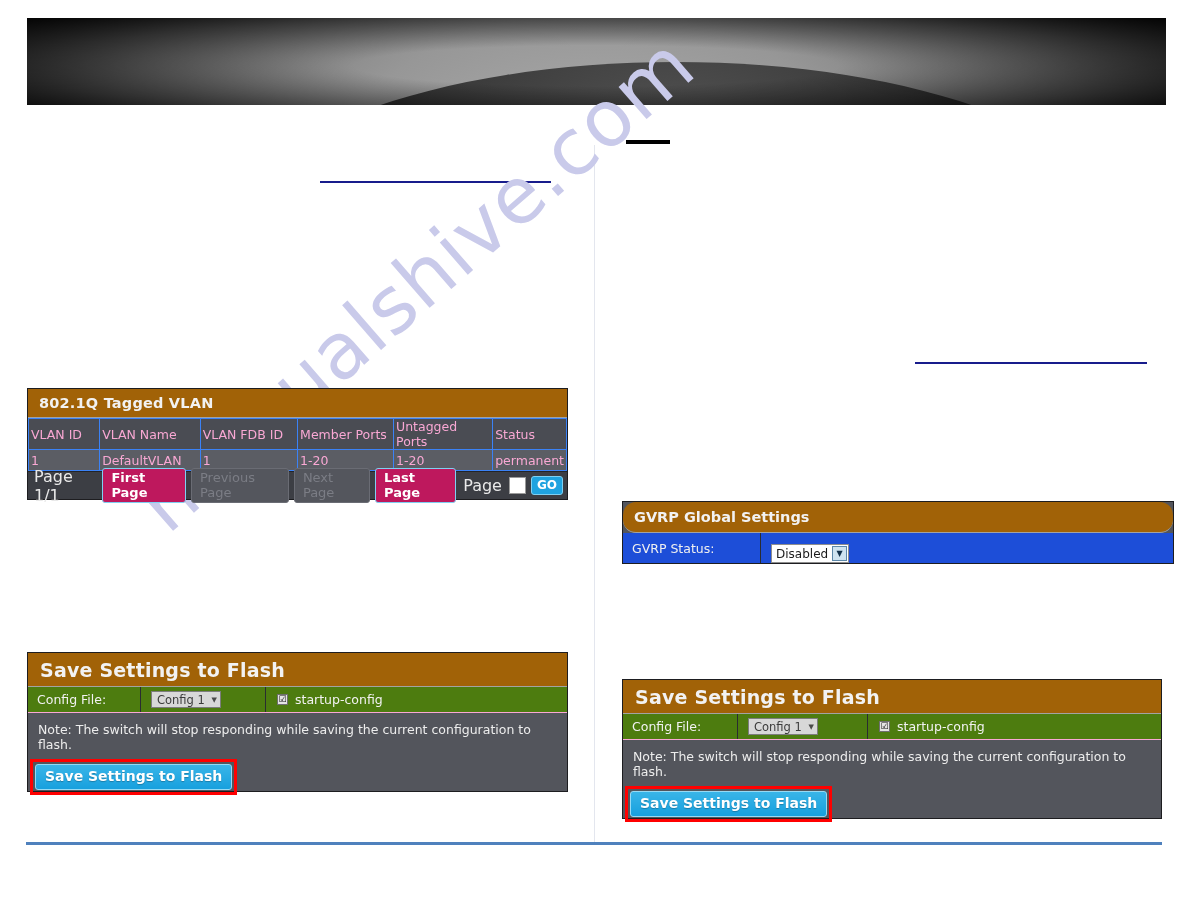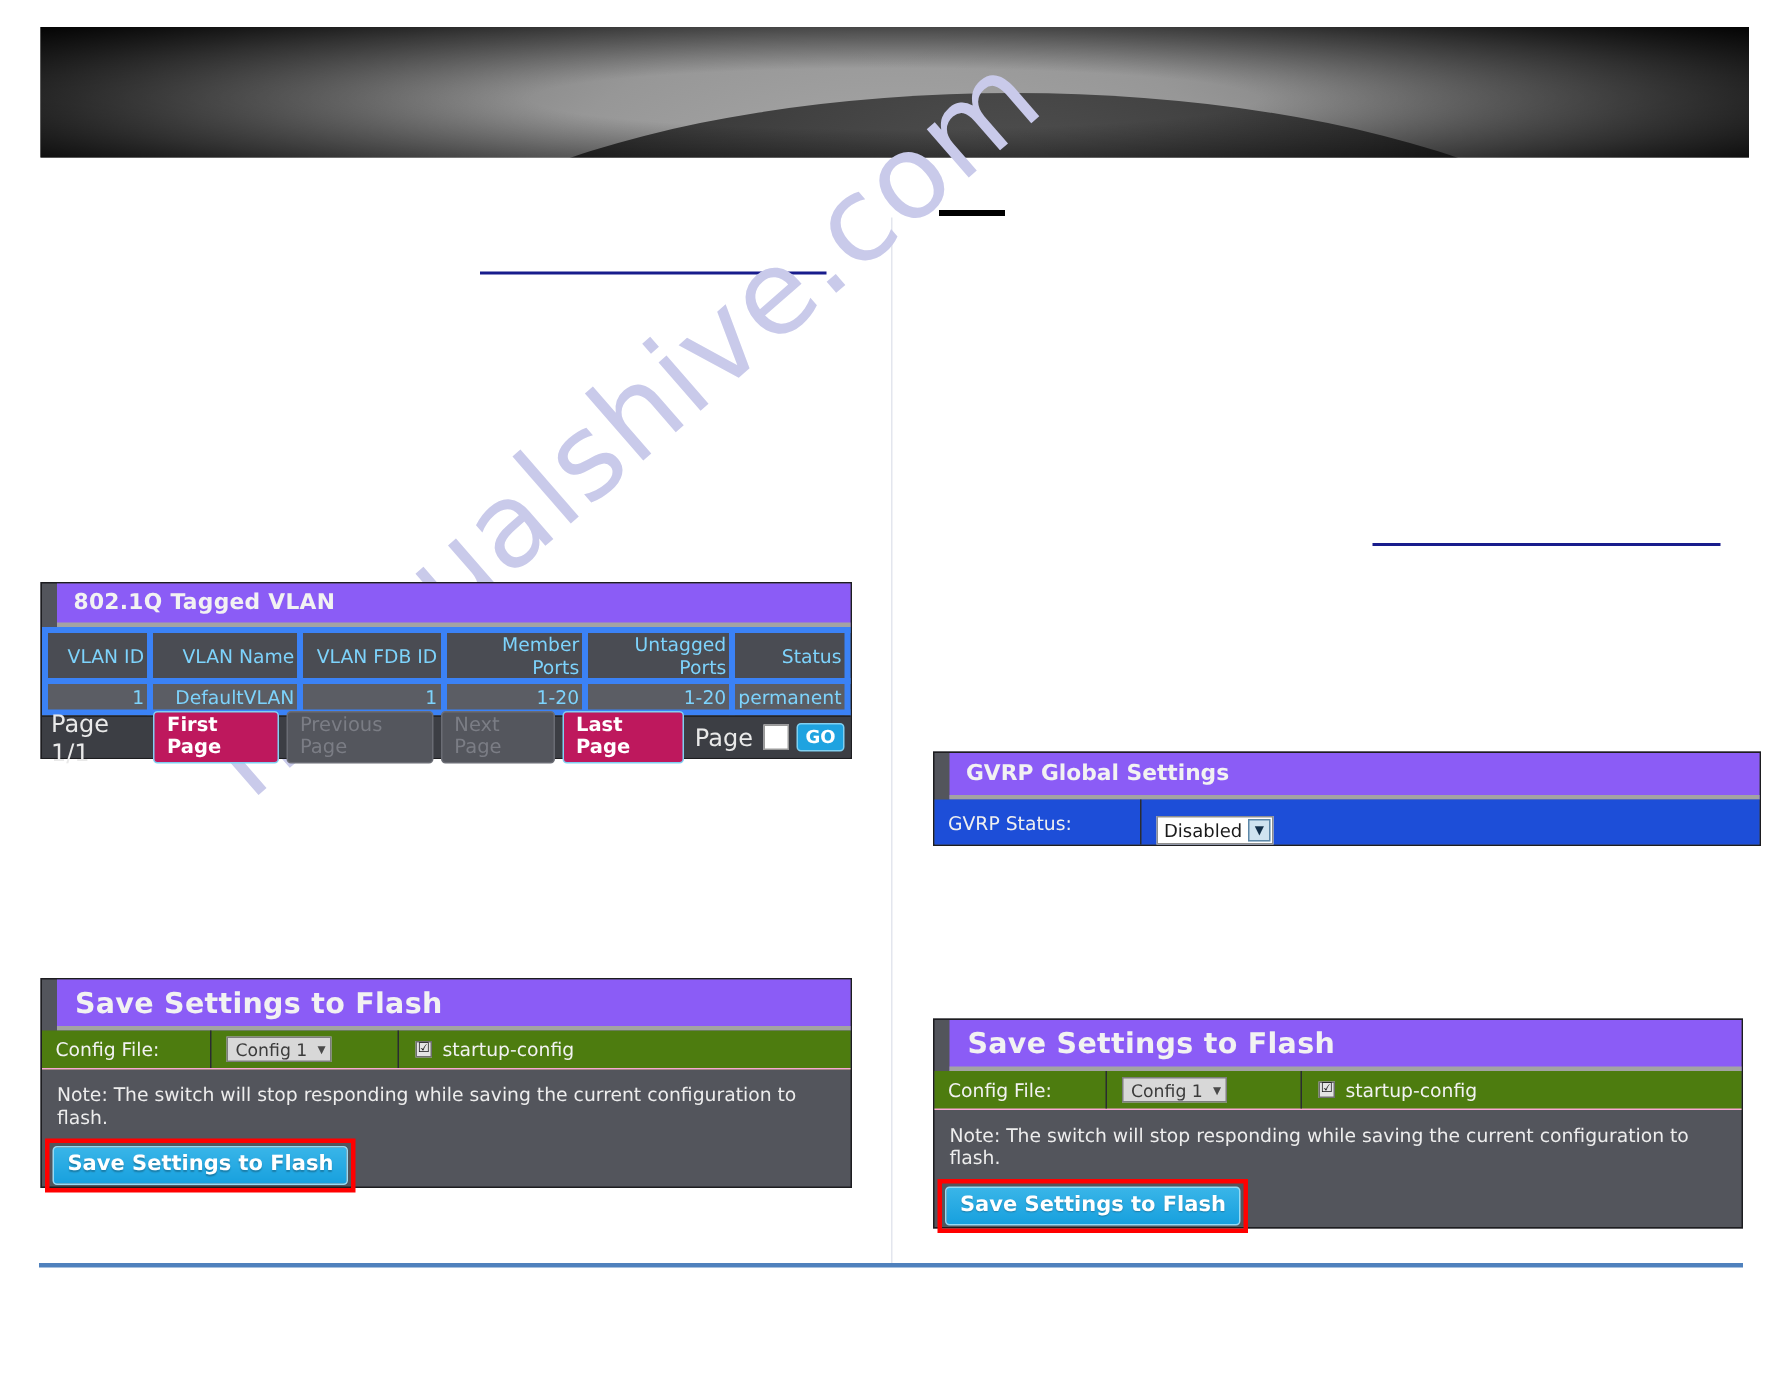--- a/index.html
+++ b/index.html
@@ -101,41 +101,40 @@
   
   .panel {
     position: absolute;
     z-index: 6;
     background: #53555c;
     border: 1px solid #1d1d20;
     color: #ffffff;
     font-family: "DejaVu Sans", sans-serif;
   }
   .panel-title {
-    background: #8b5cf6;
-    border-bottom: 3px solid #a3a3a3;
+    background: #a16207;
+    border-bottom: 1px solid #a3a3a3;
     color: #f2f2f2;
     font-weight: bold;
     display: flex;
     align-items: center;
-    margin-left: 10px;
   }
 
   
   #vlan-panel { left: 27px; top: 388px; width: 541px; }
   #vlan-panel .panel-title {
     height: 29px; padding-left: 11px; font-size: 14.5px; letter-spacing: .2px;
   }
   #vlan-table { width: 100%; border-collapse: collapse; }
   #vlan-table th, #vlan-table td {
-    border: 4px solid #3b82f6;
+    border: 1px solid #3b82f6;
     font-weight: normal;
     font-size: 12.5px;
-    text-align: right;
-    color: #7dd3fc;
+    text-align: left;
+    color: #f9a8d4;
     height: 21px;
     padding: 0 2px;
   }
   #vlan-table th { background: #4a4c53; }
   #vlan-table td { background: #5b5d64; }
   #vlan-pager {
     background: #3c3e44;
     border-top: 1px solid #222428;
     height: 28px;
     display: flex;
@@ -175,21 +174,21 @@
     border: 1px solid #7fd0f2;
     border-radius: 3px;
     font-size: 12px;
     padding: 1px 5px 2px;
     font-weight: bold;
   }
 
   
   #gvrp-panel { left: 622px; top: 501px; width: 552px; }
   #gvrp-panel .panel-title {
-    height: 31px; padding-left: 11px; font-size: 14.5px;
+    height: 31px; padding-left: 11px; font-size: 14.5px; border-radius: 13px;
   }
   #gvrp-row { display: flex; height: 30px; align-items: stretch; background: #1d4ed8; }
   #gvrp-row .cell-label {
     width: 138px;
     border-right: 1px solid #2a2c31;
     display: flex; align-items: center;
     padding-left: 9px;
     font-size: 12.5px;
     color: #f0f0f0;
   }

